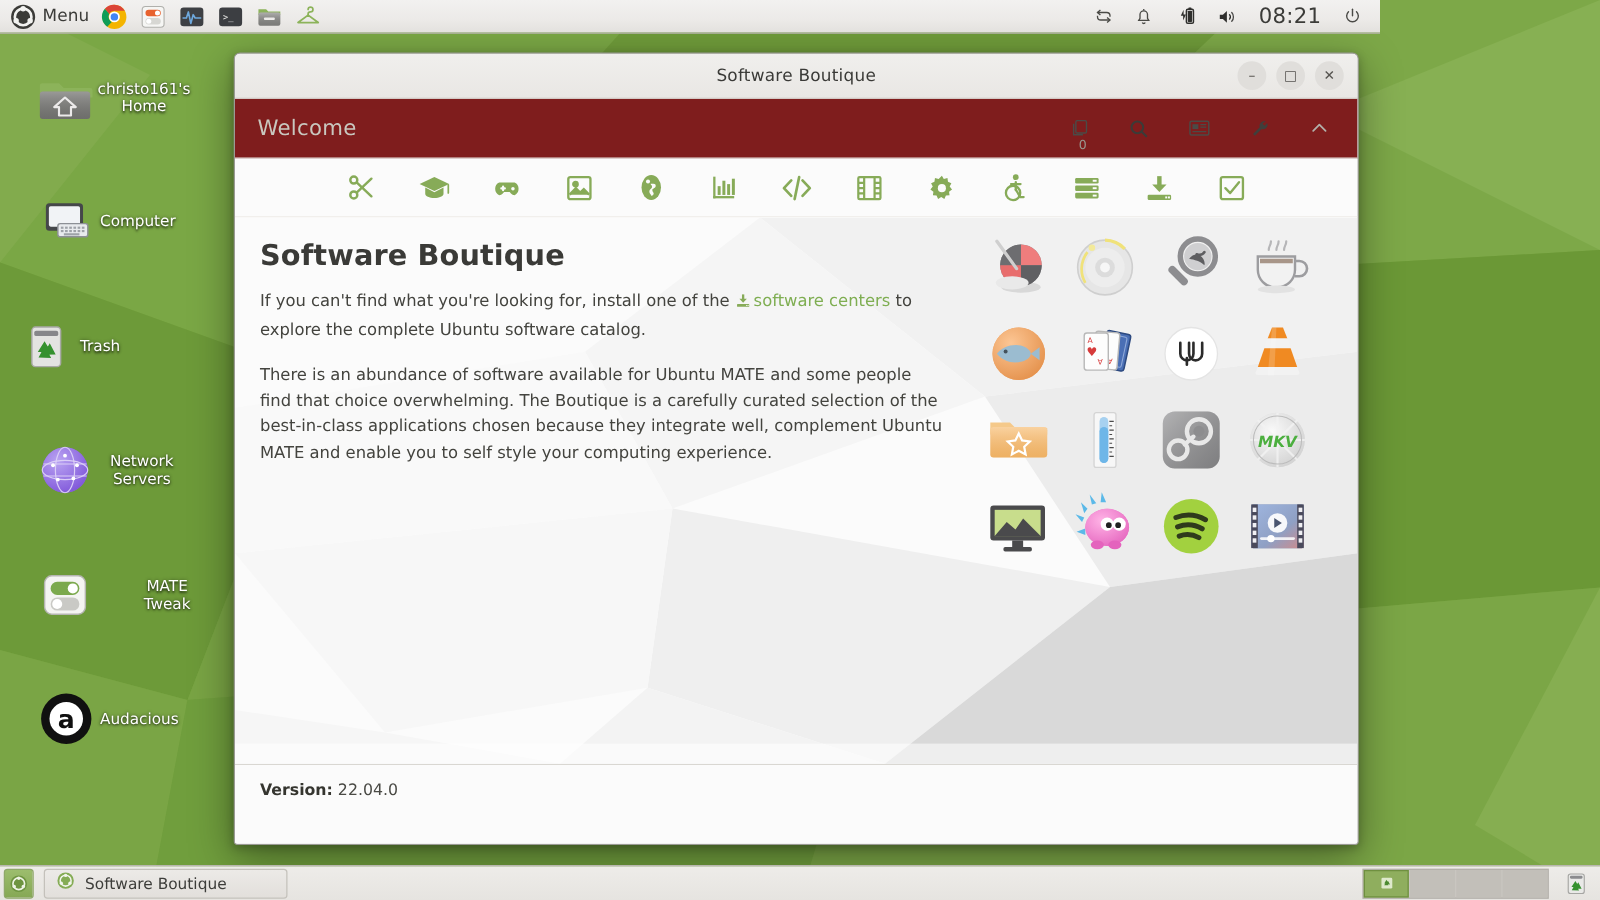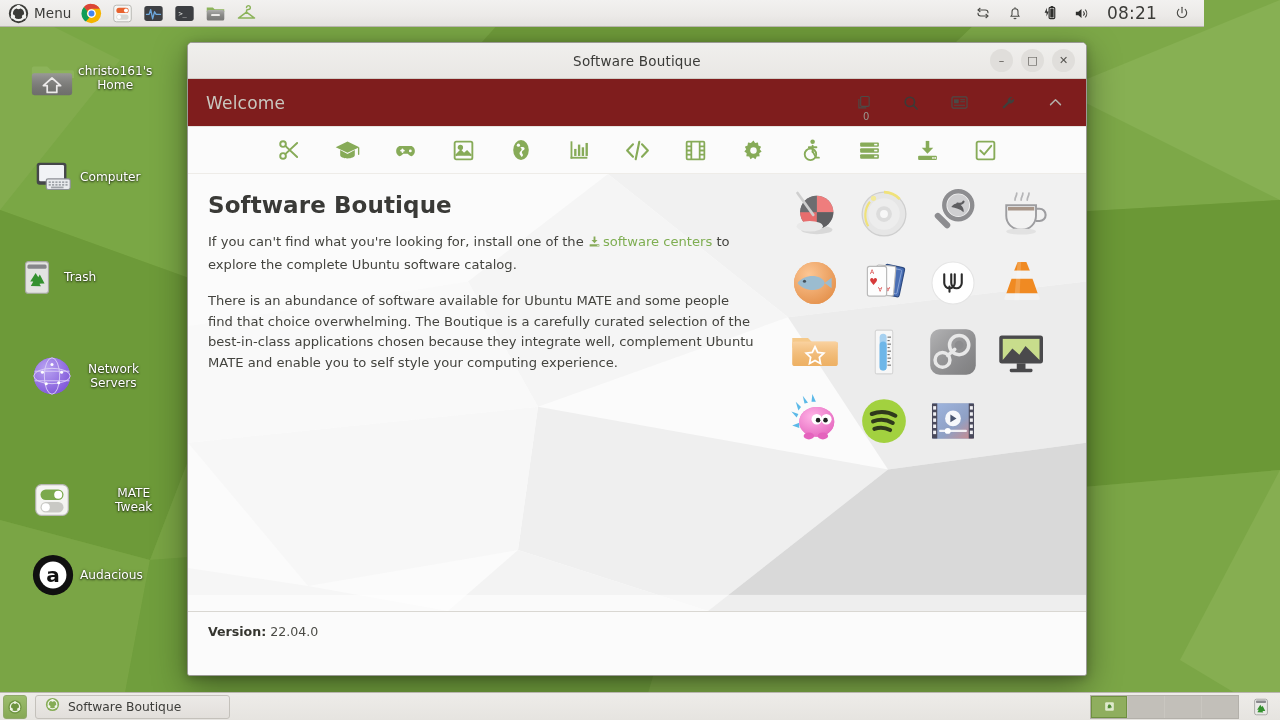--- a/index.html
+++ b/index.html
@@ -17,21 +17,21 @@
   #wallpaper {
     position: absolute; inset: 0;
     background: #74a03f;
     overflow: hidden;
   }
   #wallpaper svg { width: 100%; height: 100%; display: block; }
 
   
   #top-panel {
     position: absolute; top: 0; left: 0;
-    width: 1204px; height: 27px;
+    width: 1104px; height: 27px;
     background: linear-gradient(to bottom, #f2f1f0 0%, #eceae8 60%, #e3e1de 100%);
     border-bottom: 1px solid #b8b5ae;
     display: flex; align-items: center;
     z-index: 50;
   }
   #top-panel .panel-left { display: flex; align-items: center; gap: 0px; padding-left: 3px; }
   #top-panel .panel-right { margin-left: auto; display: flex; align-items: center; gap: 0px; padding-right: 6px; }
   .panel-btn {
     height: 25px; display: flex; align-items: center; gap: 5px;
     padding: 0 5px; border-radius: 3px; cursor: default;
@@ -305,21 +305,21 @@
           <circle cx="14" cy="20" r="1.6"></circle>
         <circle cx="34" cy="20" r="1.6"></circle>
           <circle cx="18" cy="32" r="1.6"></circle>
         <circle cx="31" cy="31" r="1.6"></circle>
       </g>
     </svg>
   </span>
   <span class="label">Network Servers</span>
 </div>
 
-<div class="desk-icon" style="left:29px; top:476px;gap:40px;">
+<div class="desk-icon" style="left:29px; top:452px;gap:40px;">
   <span class="glyph">
     <svg width="46" height="46" viewBox="0 0 48 48">
       <rect x="7" y="8" width="34" height="32" rx="6" fill="#f4f4f2" stroke="#b5b5b1" stroke-width="1.2"></rect>
       <rect x="12" y="13" width="24" height="11" rx="5.5" fill="#7ba94d"></rect>
       <circle cx="30.5" cy="18.5" r="4.2" fill="#ffffff"></circle>
       <rect x="12" y="26" width="24" height="11" rx="5.5" fill="#c9c9c5"></rect>
       <circle cx="17.5" cy="31.5" r="4.2" fill="#ffffff"></circle>
     </svg>
   </span>
   <span class="label">MATE Tweak</span>
@@ -792,20 +792,37 @@
             <stop offset="0" stop-color="#ffffff" stop-opacity=".25"></stop>
                 <stop offset="1" stop-color="#000000" stop-opacity=".18"></stop>
           </linearGradient>
             </defs>
           <circle cx="39" cy="24" r="11" fill="none" stroke="#e8e8e8" stroke-width="4"></circle>
           <circle cx="39" cy="24" r="5" fill="#8d8d8f"></circle>
           <circle cx="20" cy="41" r="8.5" fill="none" stroke="#e8e8e8" stroke-width="4"></circle>
           <path d="M26 36l8-7" stroke="#e8e8e8" stroke-width="4" stroke-linecap="round"></path>
         </svg>
       </div>
+      <div class="app-cell">
+        <svg width="56" height="56" viewBox="0 0 64 64">
+          <circle cx="32" cy="32" r="25" fill="#e3e3e3"></circle>
+          <circle cx="32" cy="32" r="25" fill="url(#mk)"></circle>
+          <defs>
+              <radialGradient id="mk" cx=".4" cy=".35" r=".8">
+            <stop offset="0" stop-color="#fafafa"></stop>
+                <stop offset="1" stop-color="#cccccc"></stop>
+          </radialGradient>
+            </defs>
+          <g stroke="#f3f3f3" stroke-width="2" opacity=".8">
+            <path d="M32 7v50M7 32h50M14 14l36 36M50 14L14 50"></path>
+          </g>
+          <circle cx="32" cy="32" r="22" fill="none" stroke="#bcbcbc" stroke-width="1"></circle>
+          <text x="32" y="38" font-family="DejaVu Sans" font-size="14" font-weight="bold" font-style="italic" fill="#4caf3f" text-anchor="middle">MKV</text>
+        </svg>
+      </div>
 
       <div class="app-cell">
         <svg width="56" height="56" viewBox="0 0 64 64">
           <rect x="6" y="13" width="50" height="32" rx="3" fill="#4a4a4c"></rect>
           <rect x="10" y="17" width="42" height="24" fill="#c8dd8c"></rect>
           <path d="M10 41l11-13 8 7 7-10 16 16z" fill="#4a4a4c"></path>
           <rect x="26" y="45" width="10" height="7" fill="#4a4a4c"></rect>
           <rect x="18" y="51" width="26" height="4" rx="1.6" fill="#4a4a4c"></rect>
         </svg>
       </div>

